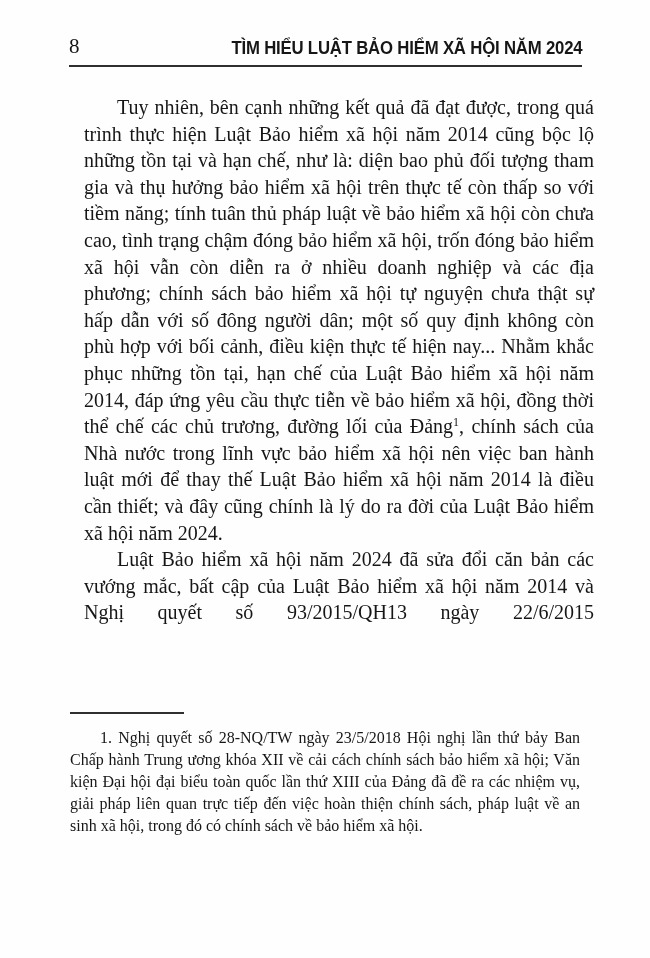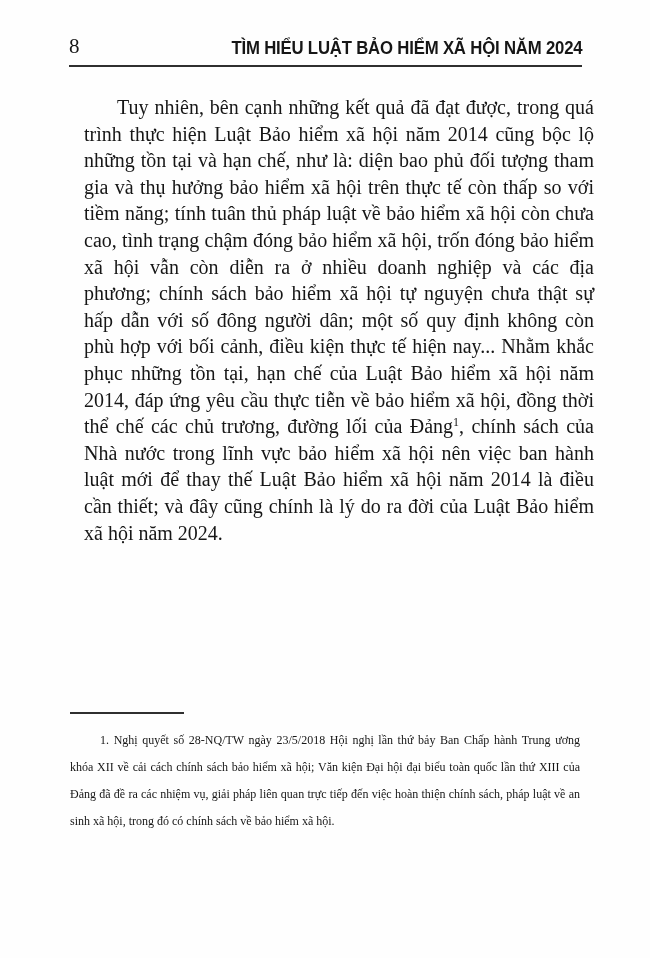--- a/index.html
+++ b/index.html
@@ -67,38 +67,39 @@
     left: 70px;
     width: 510px;
     top: 712px;
   }
   .fn-rule {
     width: 114px;
     border-top: 2px solid #2f2f2f;
     margin-bottom: 13px;
   }
   .fn-text {
-    font-size: 12px;
-    line-height: 27px;
+    font-size: 16px;
+    line-height: 22px;
     text-align: justify;
     text-indent: 30px;
   }
 </style>
 </head>
 <body>
 
 <div class="page">
 
   <header class="header">
     <span class="page-num">8</span>
     <span class="running-title">TÌM HIỂU LUẬT BẢO HIỂM XÃ HỘI NĂM 2024</span>
   </header>
 
   <main class="body-text">
     <p class="para"><span>Tuy nhiên, bên cạnh những kết quả đã đạt được, trong quá trình thực hiện Luật Bảo hiểm xã hội năm 2014 cũng bộc lộ những tồn tại và hạn chế, như là: diện bao phủ đối tượng tham gia và thụ hưởng bảo hiểm xã hội trên thực tế còn thấp so với tiềm năng; tính tuân thủ pháp luật về bảo hiểm xã hội còn chưa cao, tình trạng chậm đóng bảo hiểm xã hội, trốn đóng bảo hiểm xã hội vẫn còn diễn ra ở nhiều doanh nghiệp và các địa phương; chính sách bảo hiểm xã hội tự nguyện chưa thật sự hấp dẫn với số đông người dân; một số quy định không còn phù hợp với bối cảnh, điều kiện thực tế hiện nay... Nhằm khắc phục những tồn tại, hạn chế của Luật Bảo hiểm xã hội năm 2014, đáp ứng yêu cầu thực tiễn về bảo hiểm xã hội, đồng thời thể chế các chủ trương, đường lối của Đảng</span><sup class="fnref">1</sup><span>, chính sách của Nhà nước trong lĩnh vực bảo hiểm xã hội nên việc ban hành luật mới để thay thế Luật Bảo hiểm xã hội năm 2014 là điều cần thiết; và đây cũng chính là lý do ra đời của Luật Bảo hiểm xã hội năm 2024.</span></p>
+    <p class="para para-last">Luật Bảo hiểm xã hội năm 2024 đã sửa đổi căn bản các vướng mắc, bất cập của Luật Bảo hiểm xã hội năm 2014 và Nghị quyết số 93/2015/QH13 ngày 22/6/2015</p>
   </main>
 
   <footer class="footnote">
     <div class="fn-rule"></div>
     <p class="fn-text"><span class="fn-marker">1.</span> <span>Nghị quyết số 28-NQ/TW ngày 23/5/2018 Hội nghị lần thứ bảy Ban Chấp hành Trung ương khóa XII về cải cách chính sách bảo hiểm xã hội; Văn kiện Đại hội đại biểu toàn quốc lần thứ XIII của Đảng đã đề ra các nhiệm vụ, giải pháp liên quan trực tiếp đến việc hoàn thiện chính sách, pháp luật về an sinh xã hội, trong đó có chính sách về bảo hiểm xã hội.</span></p>
   </footer>
 
 </div>
 
 </body></html>

